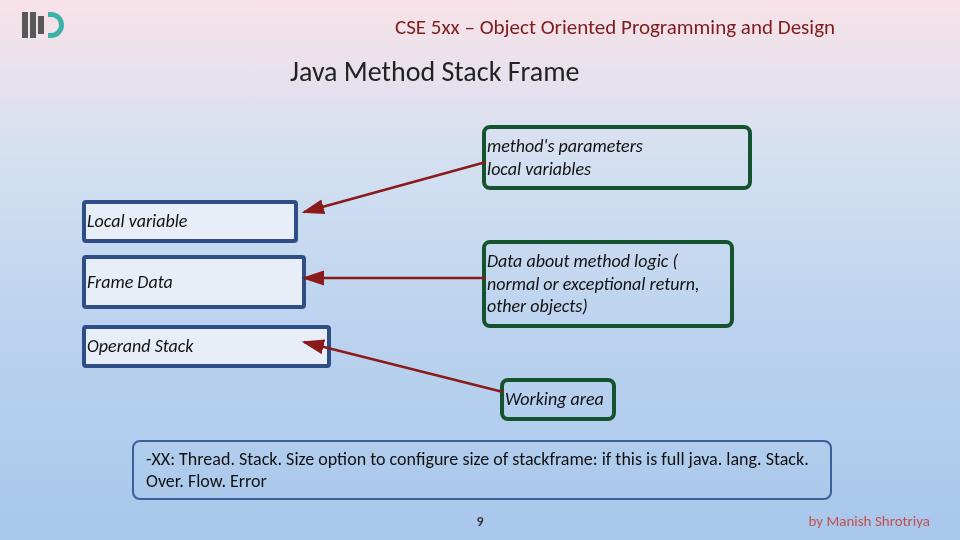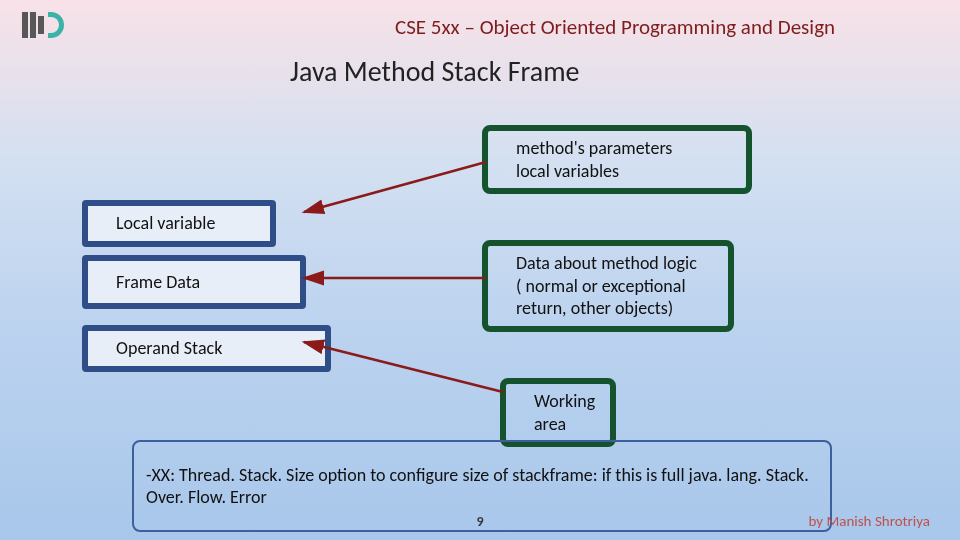--- a/index.html
+++ b/index.html
@@ -37,41 +37,42 @@
   }
   .title {
     position: absolute;
     top: 54px;
     left: 290px;
     font-size: 28px;
     color: #222;
   }
   .box {
     position: absolute;
-    border: 6px solid #14532d;
+    border: 4px solid #14532d;
     border-radius: 8px;
     background: rgba(255,255,255,0);
-    padding: 6px 28px;
+    padding: 6px 1px;
     font-size: 18px;
     color: #111;
     line-height: 1.25;
+    font-style: italic;
   }
   .box.left {
     background: #e8eef8;
     border-color: #2f4e88;
     border-radius: 4px;
   }
   .note {
     position: absolute;
     left: 132px;
     top: 440px;
     width: 700px;
     border: 2px solid #3d5f9b;
     border-radius: 8px;
-    padding: 22px 12px;
+    padding: 6px 12px;
     font-size: 18px;
     color: #111;
   }
   .pagenum {
     position: absolute;
     left: 50%;
     transform: translateX(-50%);
     bottom: 10px;
     font-size: 14px;
     font-weight: bold;
@@ -97,21 +98,21 @@
 <div class="logo">
   <div class="bar"></div>
   <div class="bar"></div>
   <div class="bar s"></div>
   <div class="half"></div>
 </div>
 
 <div class="course">CSE 5xx – Object Oriented Programming and Design</div>
 <div class="title">Java Method Stack Frame</div>
 
-<div class="box left" style="left:82px; top:200px; width:194px;">Local variable</div>
+<div class="box left" style="left:82px; top:200px; width:216px;">Local variable</div>
 <div class="box left" style="left:82px; top:255px; width:224px; height:54px; display:flex; align-items:center;text-align:center;">Frame Data</div>
 <div class="box left" style="left:82px; top:325px; width:249px;">Operand Stack</div>
 
 <div class="box" style="left:482px; top:125px; width:270px; white-space:pre-line;">method's parameters
 local variables</div>
 <div class="box" style="left:482px; top:240px; width:252px;">Data about method logic ( normal or exceptional return, other objects)</div>
 <div class="box" style="left:500px; top:378px; width:116px;">Working area</div>
 
 <svg class="arrows">
   <defs>

